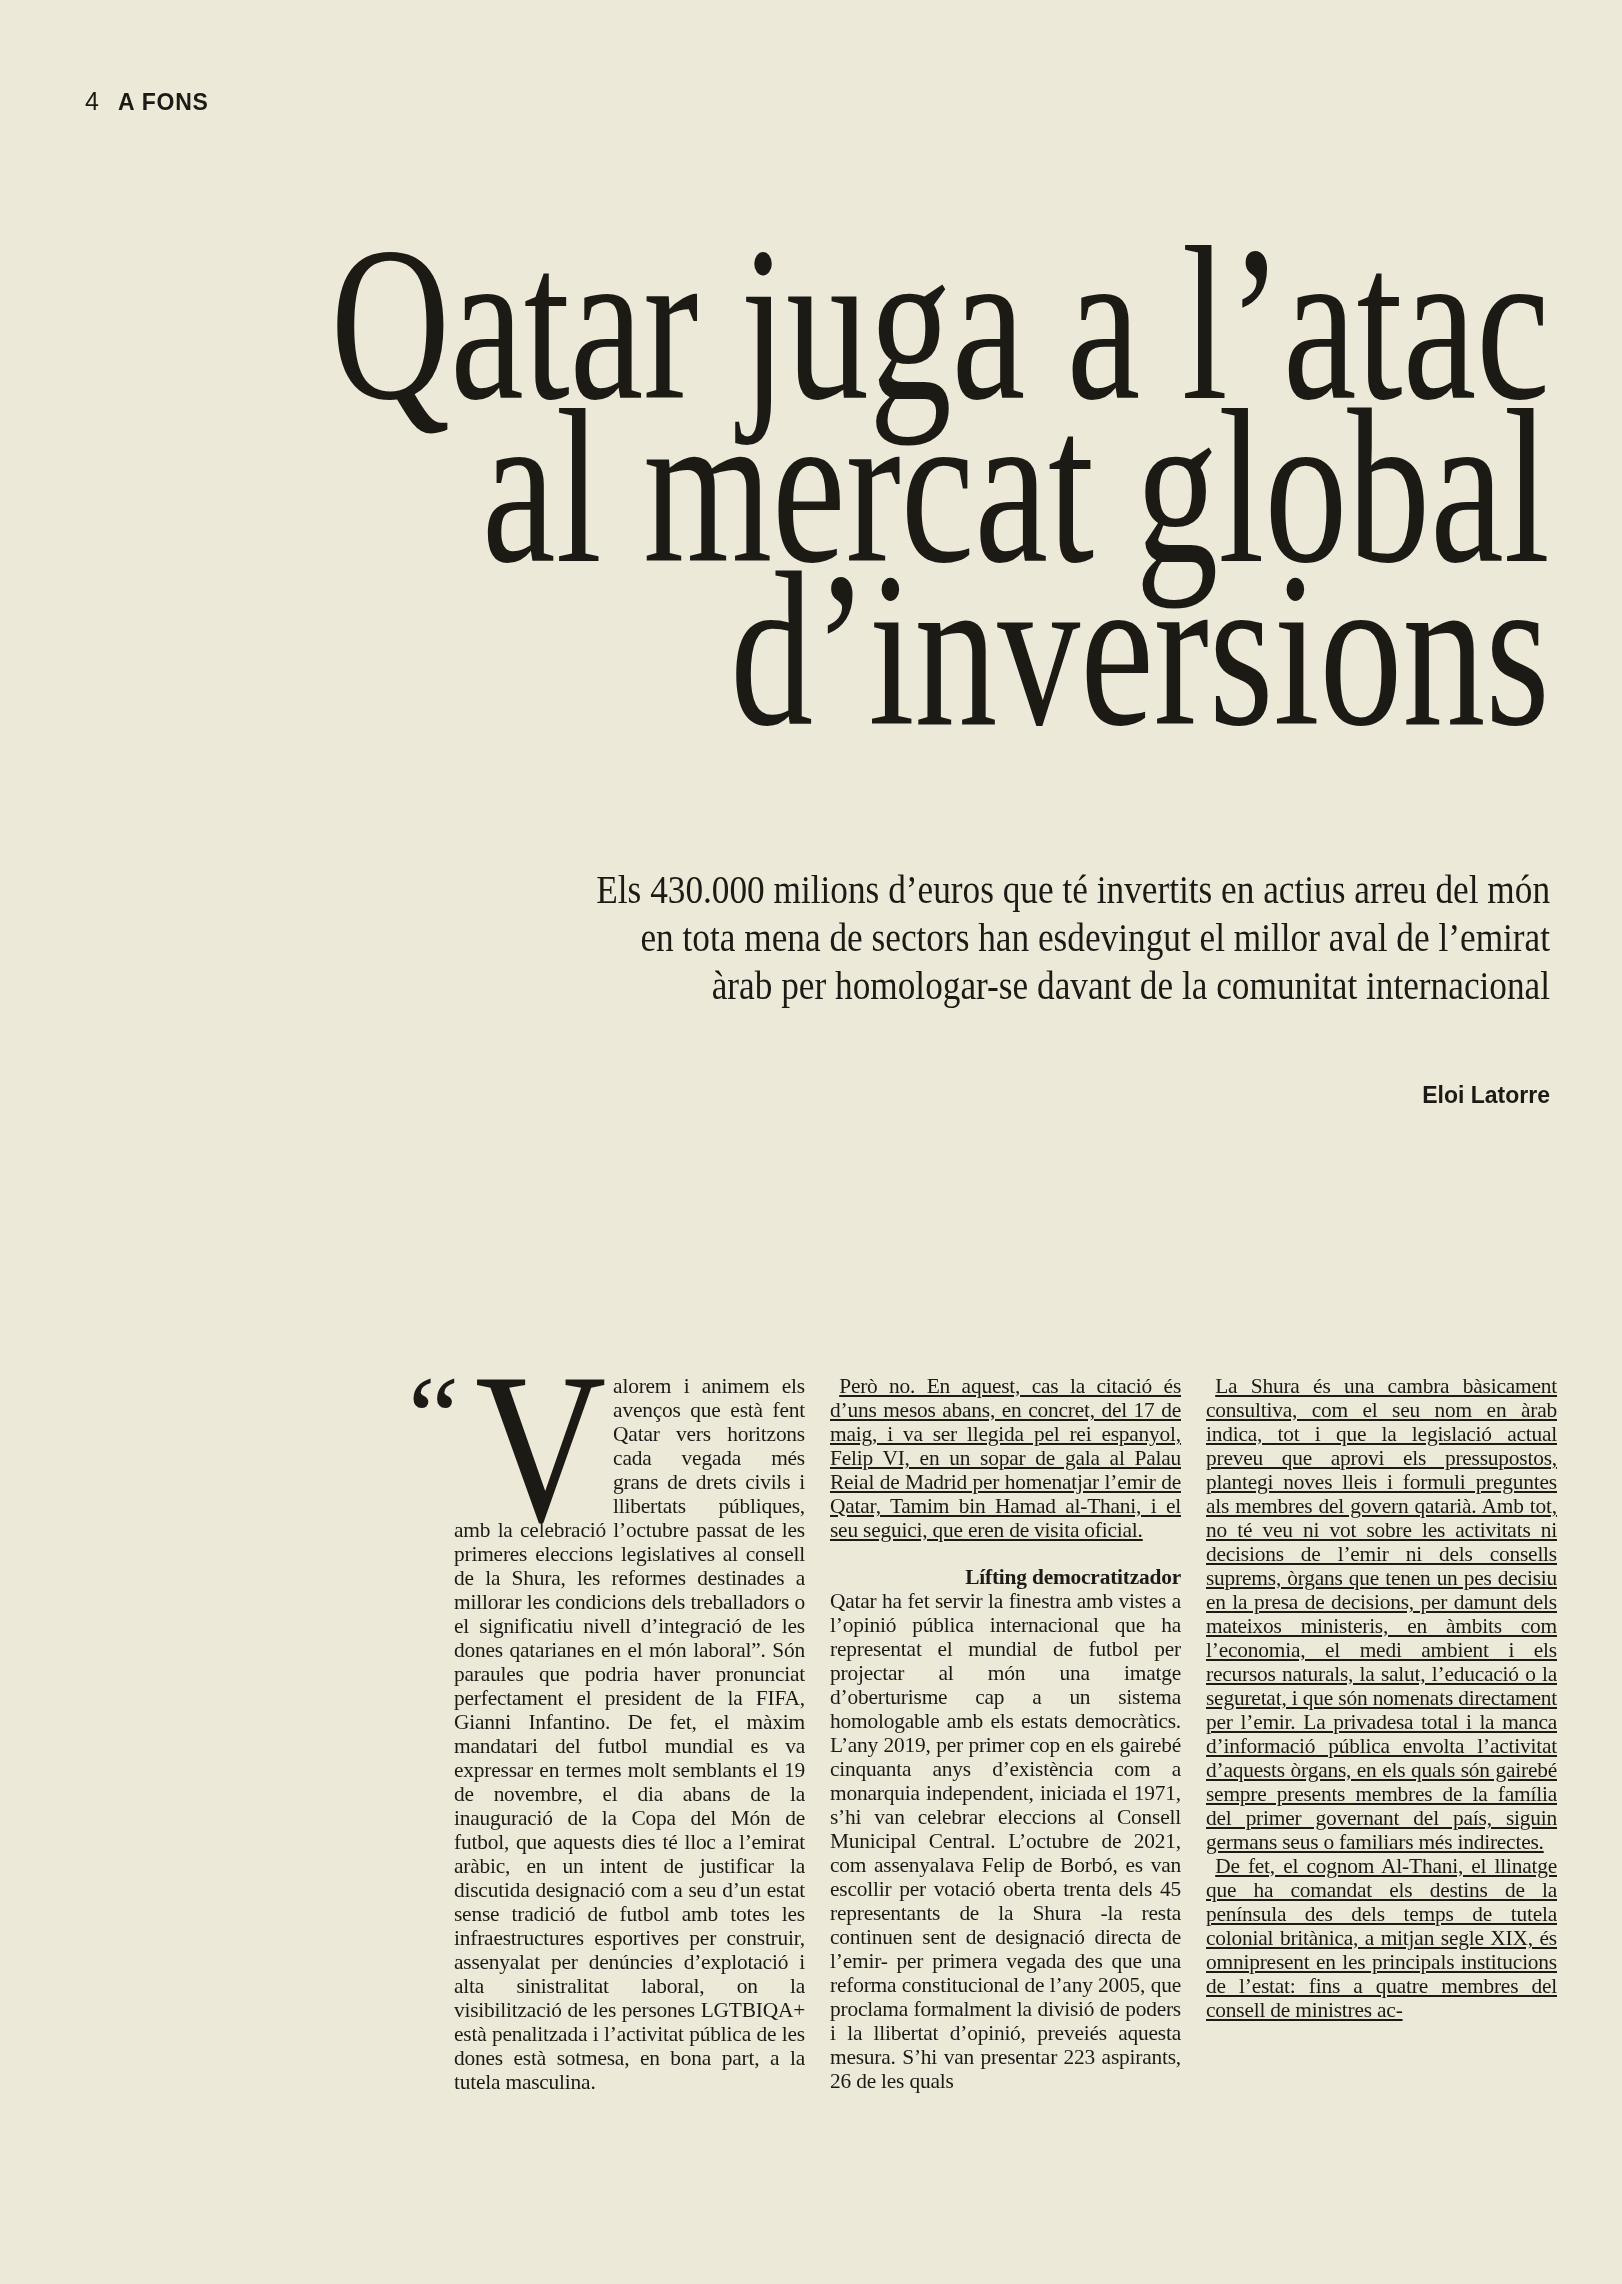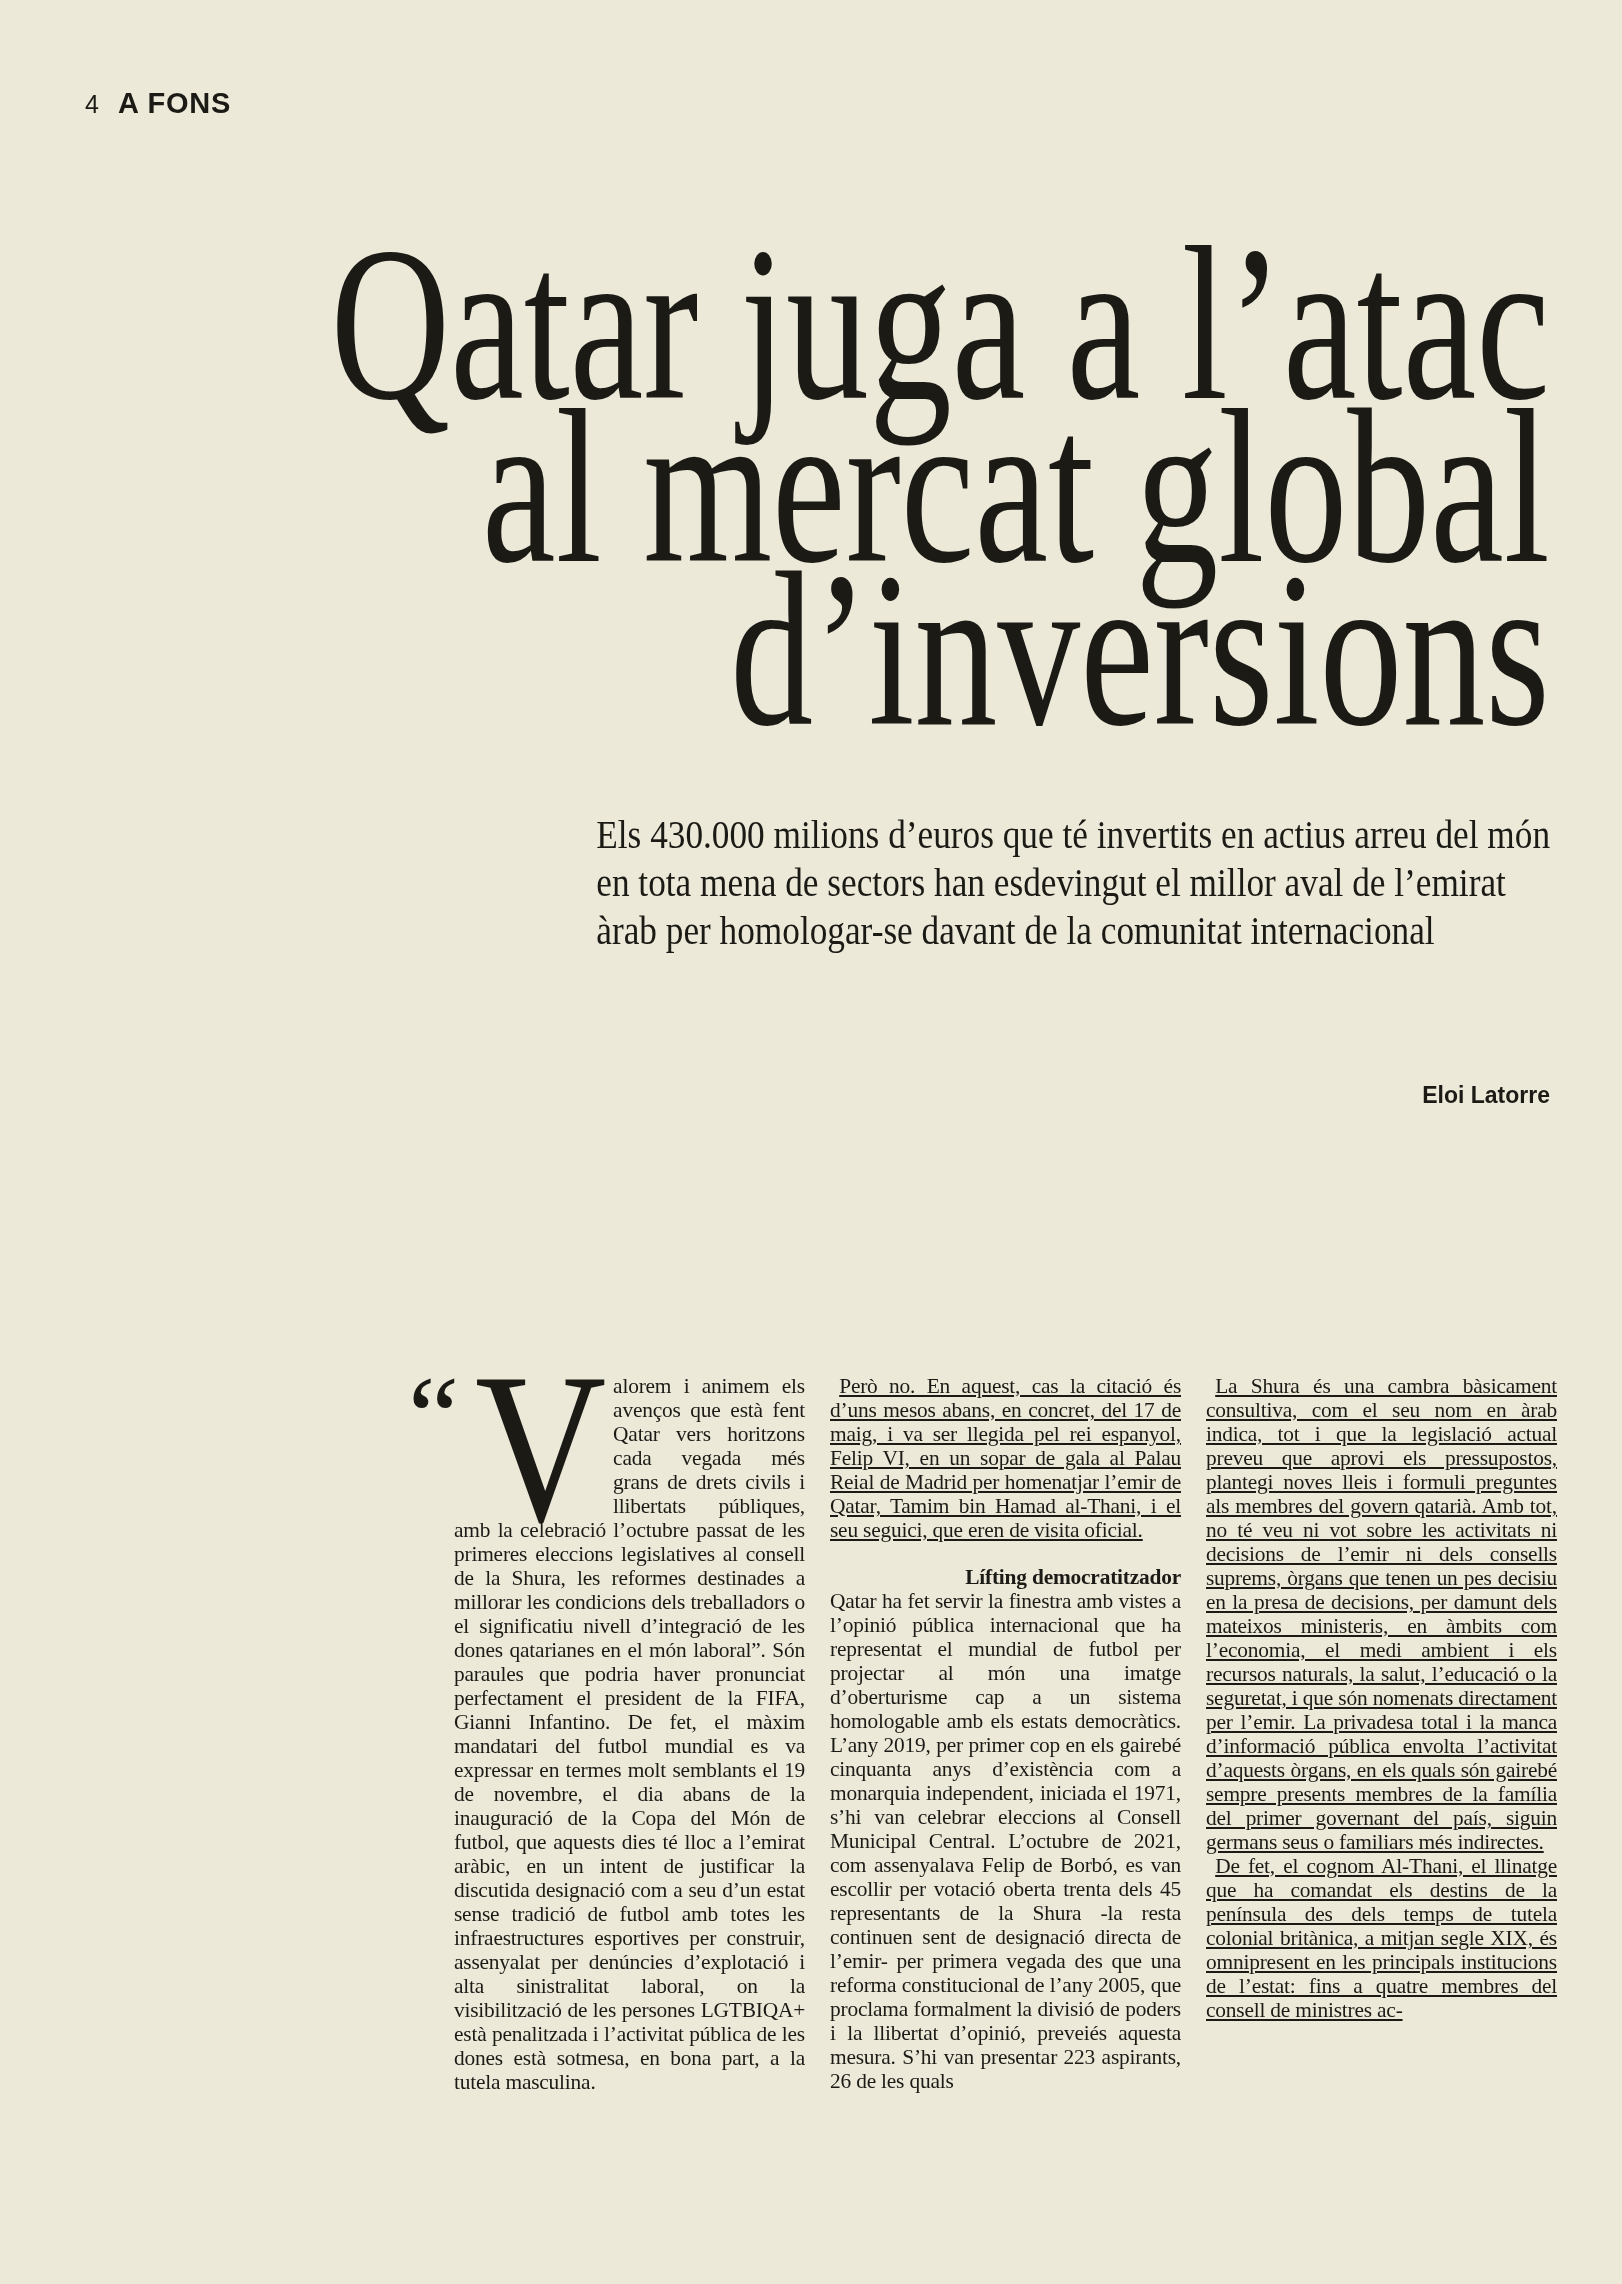--- a/index.html
+++ b/index.html
@@ -5,28 +5,28 @@
   html,body{margin:0;padding:0;background:#b9b6a8;}
   .page{
     position:relative;width:1623px;height:2284px;margin:0 auto;
     background:#ece9d9;color:#1b1a15;overflow:hidden;
     font-family:"Liberation Serif",serif;
   }
   
   .folio{position:absolute;left:85px;top:87px;display:flex;align-items:baseline;gap:19px;
          font-family:"Liberation Sans",sans-serif;}
   .folio-num{font-size:25px;font-weight:400;}
-  .folio-section{font-size:29px;font-weight:700;letter-spacing:0.8px;}
+  .folio-section{font-size:23px;font-weight:700;letter-spacing:0.8px;}
   
   .headline{position:absolute;top:242px;right:73px;margin:0;font-weight:400;
             font-size:221px;line-height:163px;text-align:right;}
   .hl-line{display:block;white-space:nowrap;transform:scaleX(0.75);transform-origin:100% 50%;}
   
-  .deck{position:absolute;top:810px;right:73px;margin:0;font-weight:400;
-        font-size:41px;line-height:48px;text-align:left;}
+  .deck{position:absolute;top:865px;right:73px;margin:0;font-weight:400;
+        font-size:41px;line-height:48px;text-align:right;}
   .deck-line{display:block;white-space:nowrap;transform:scaleX(0.86);transform-origin:100% 50%;}
   
   .byline{position:absolute;top:1084px;right:73px;font-family:"Liberation Sans",sans-serif;
           font-size:23px;font-weight:700;line-height:1;}
   
   .columns{position:absolute;left:454px;top:1374px;width:1103px;
            display:grid;grid-template-columns:1fr 1fr 1fr;column-gap:25px;}
   .col{position:relative;font-size:21.4px;line-height:24px;text-align:justify;
        letter-spacing:-0.2px;}
   .p{margin:0;}

